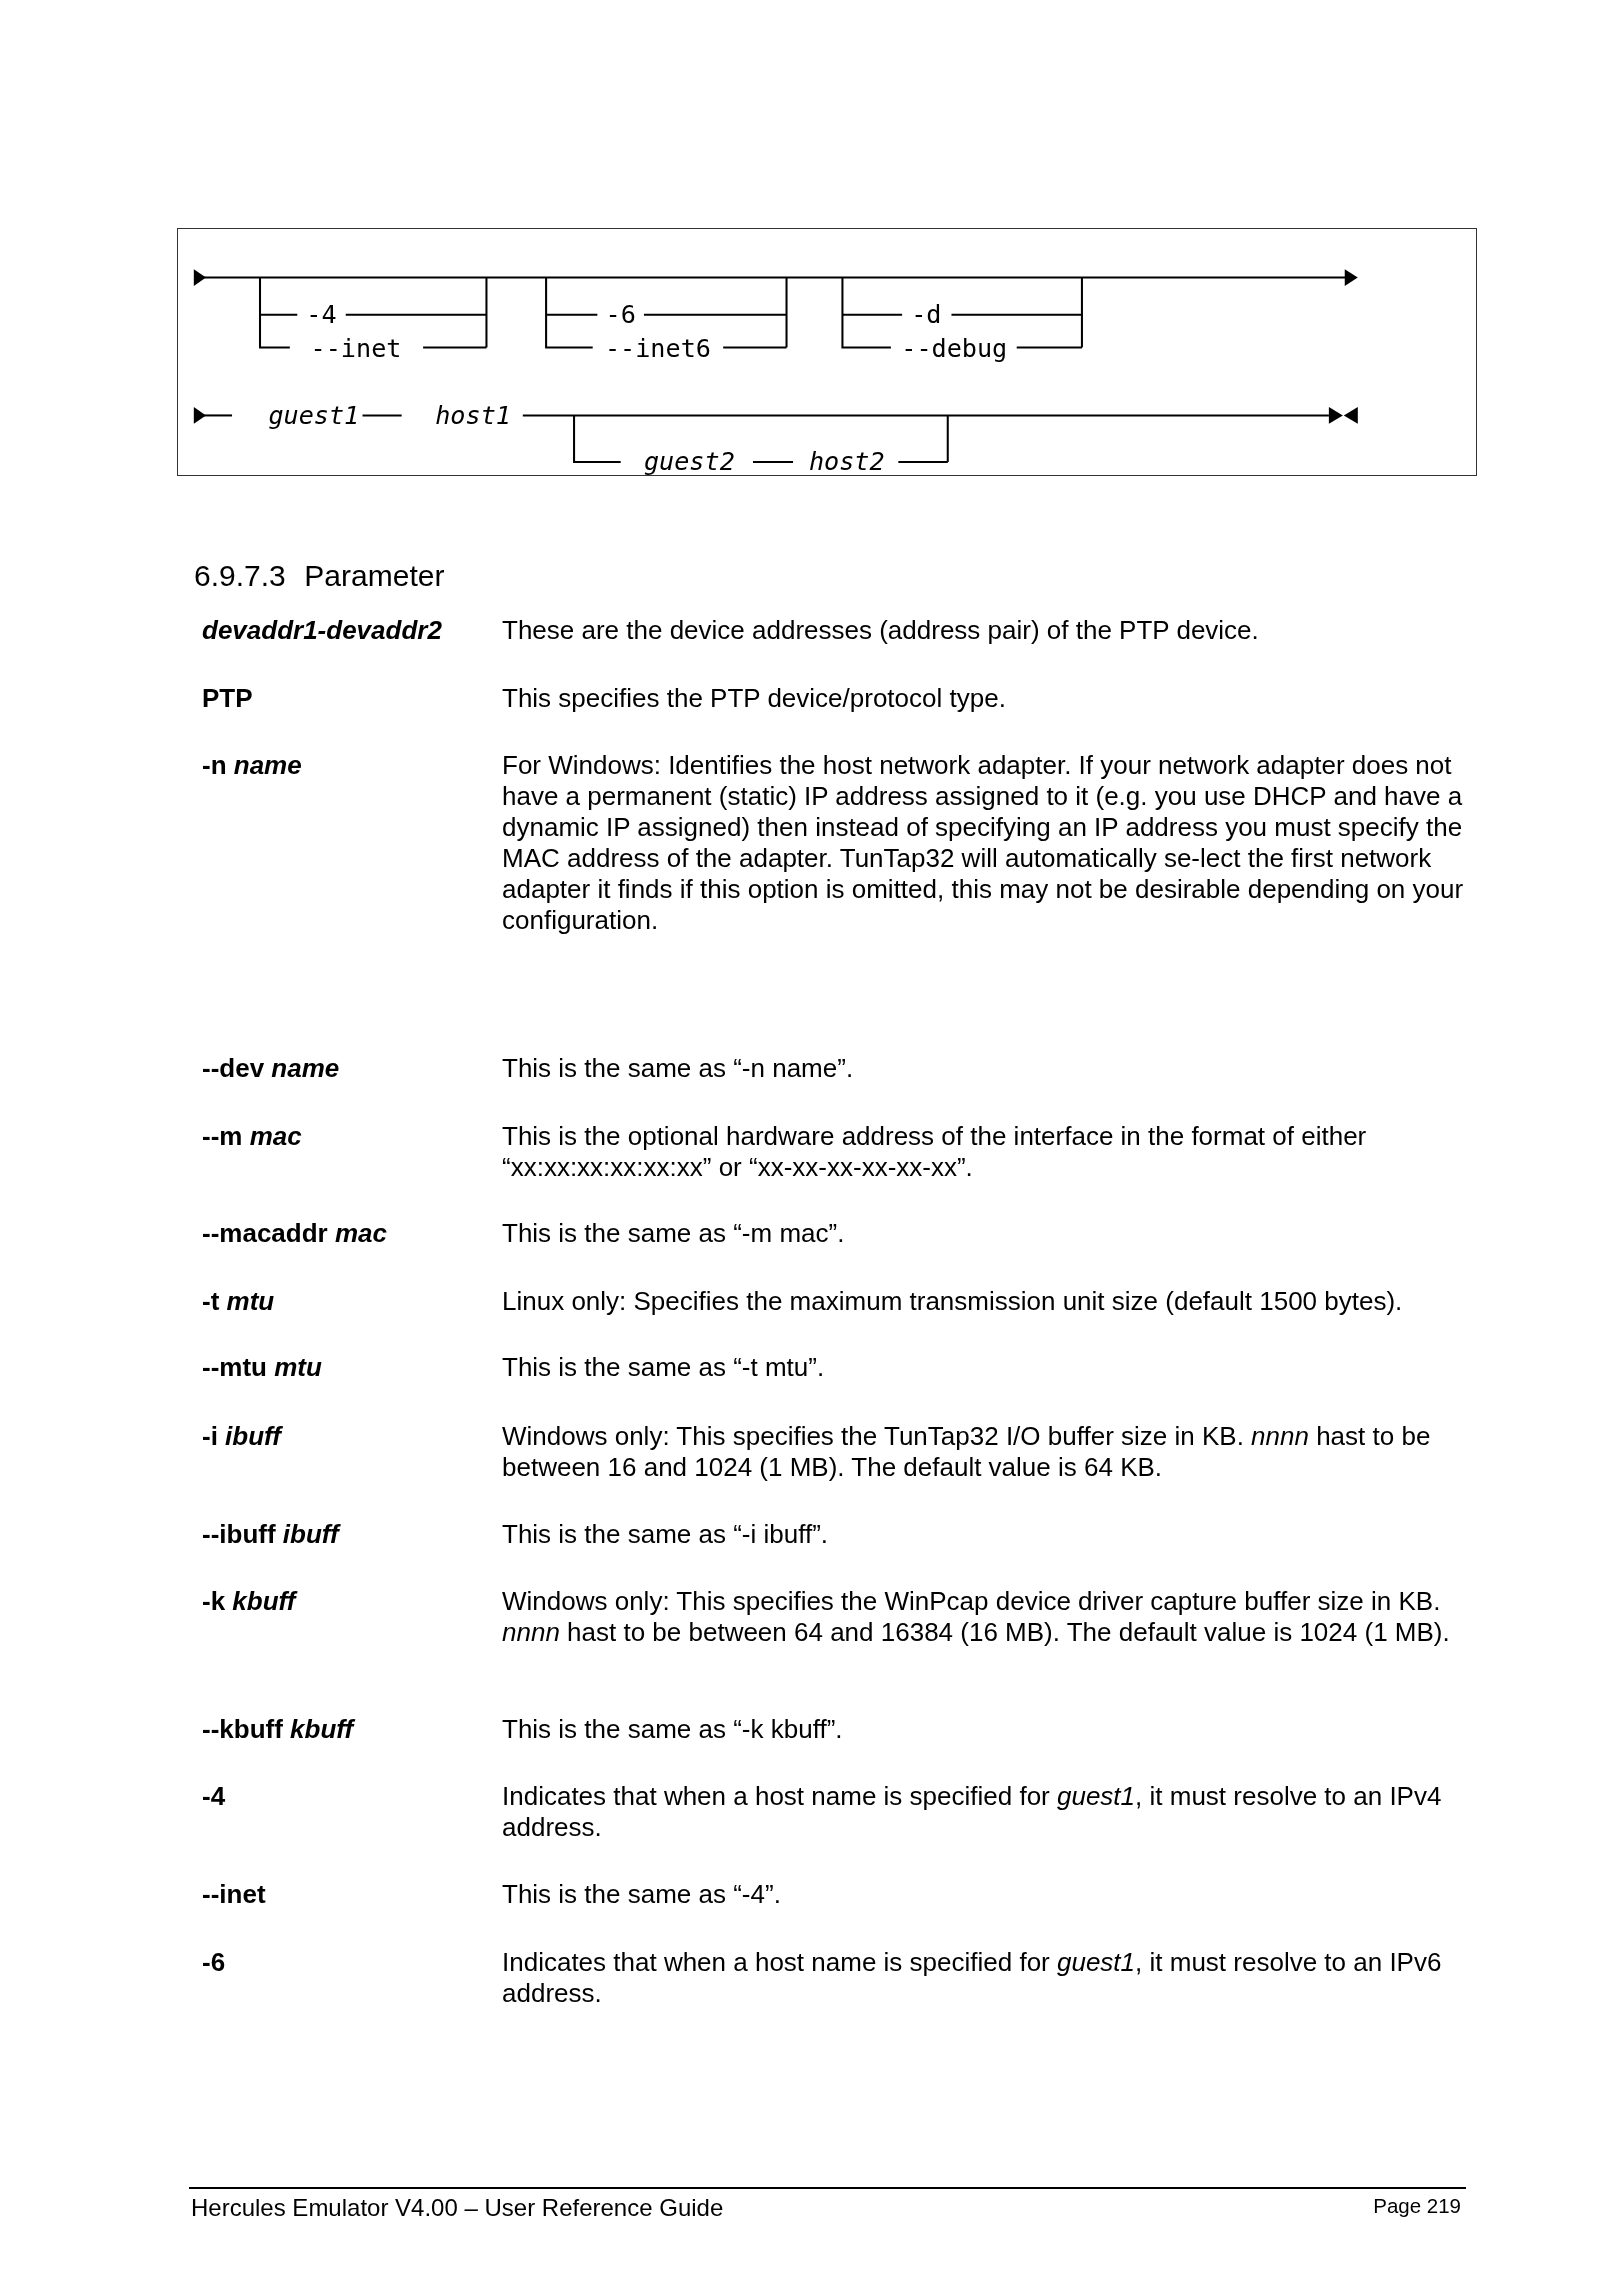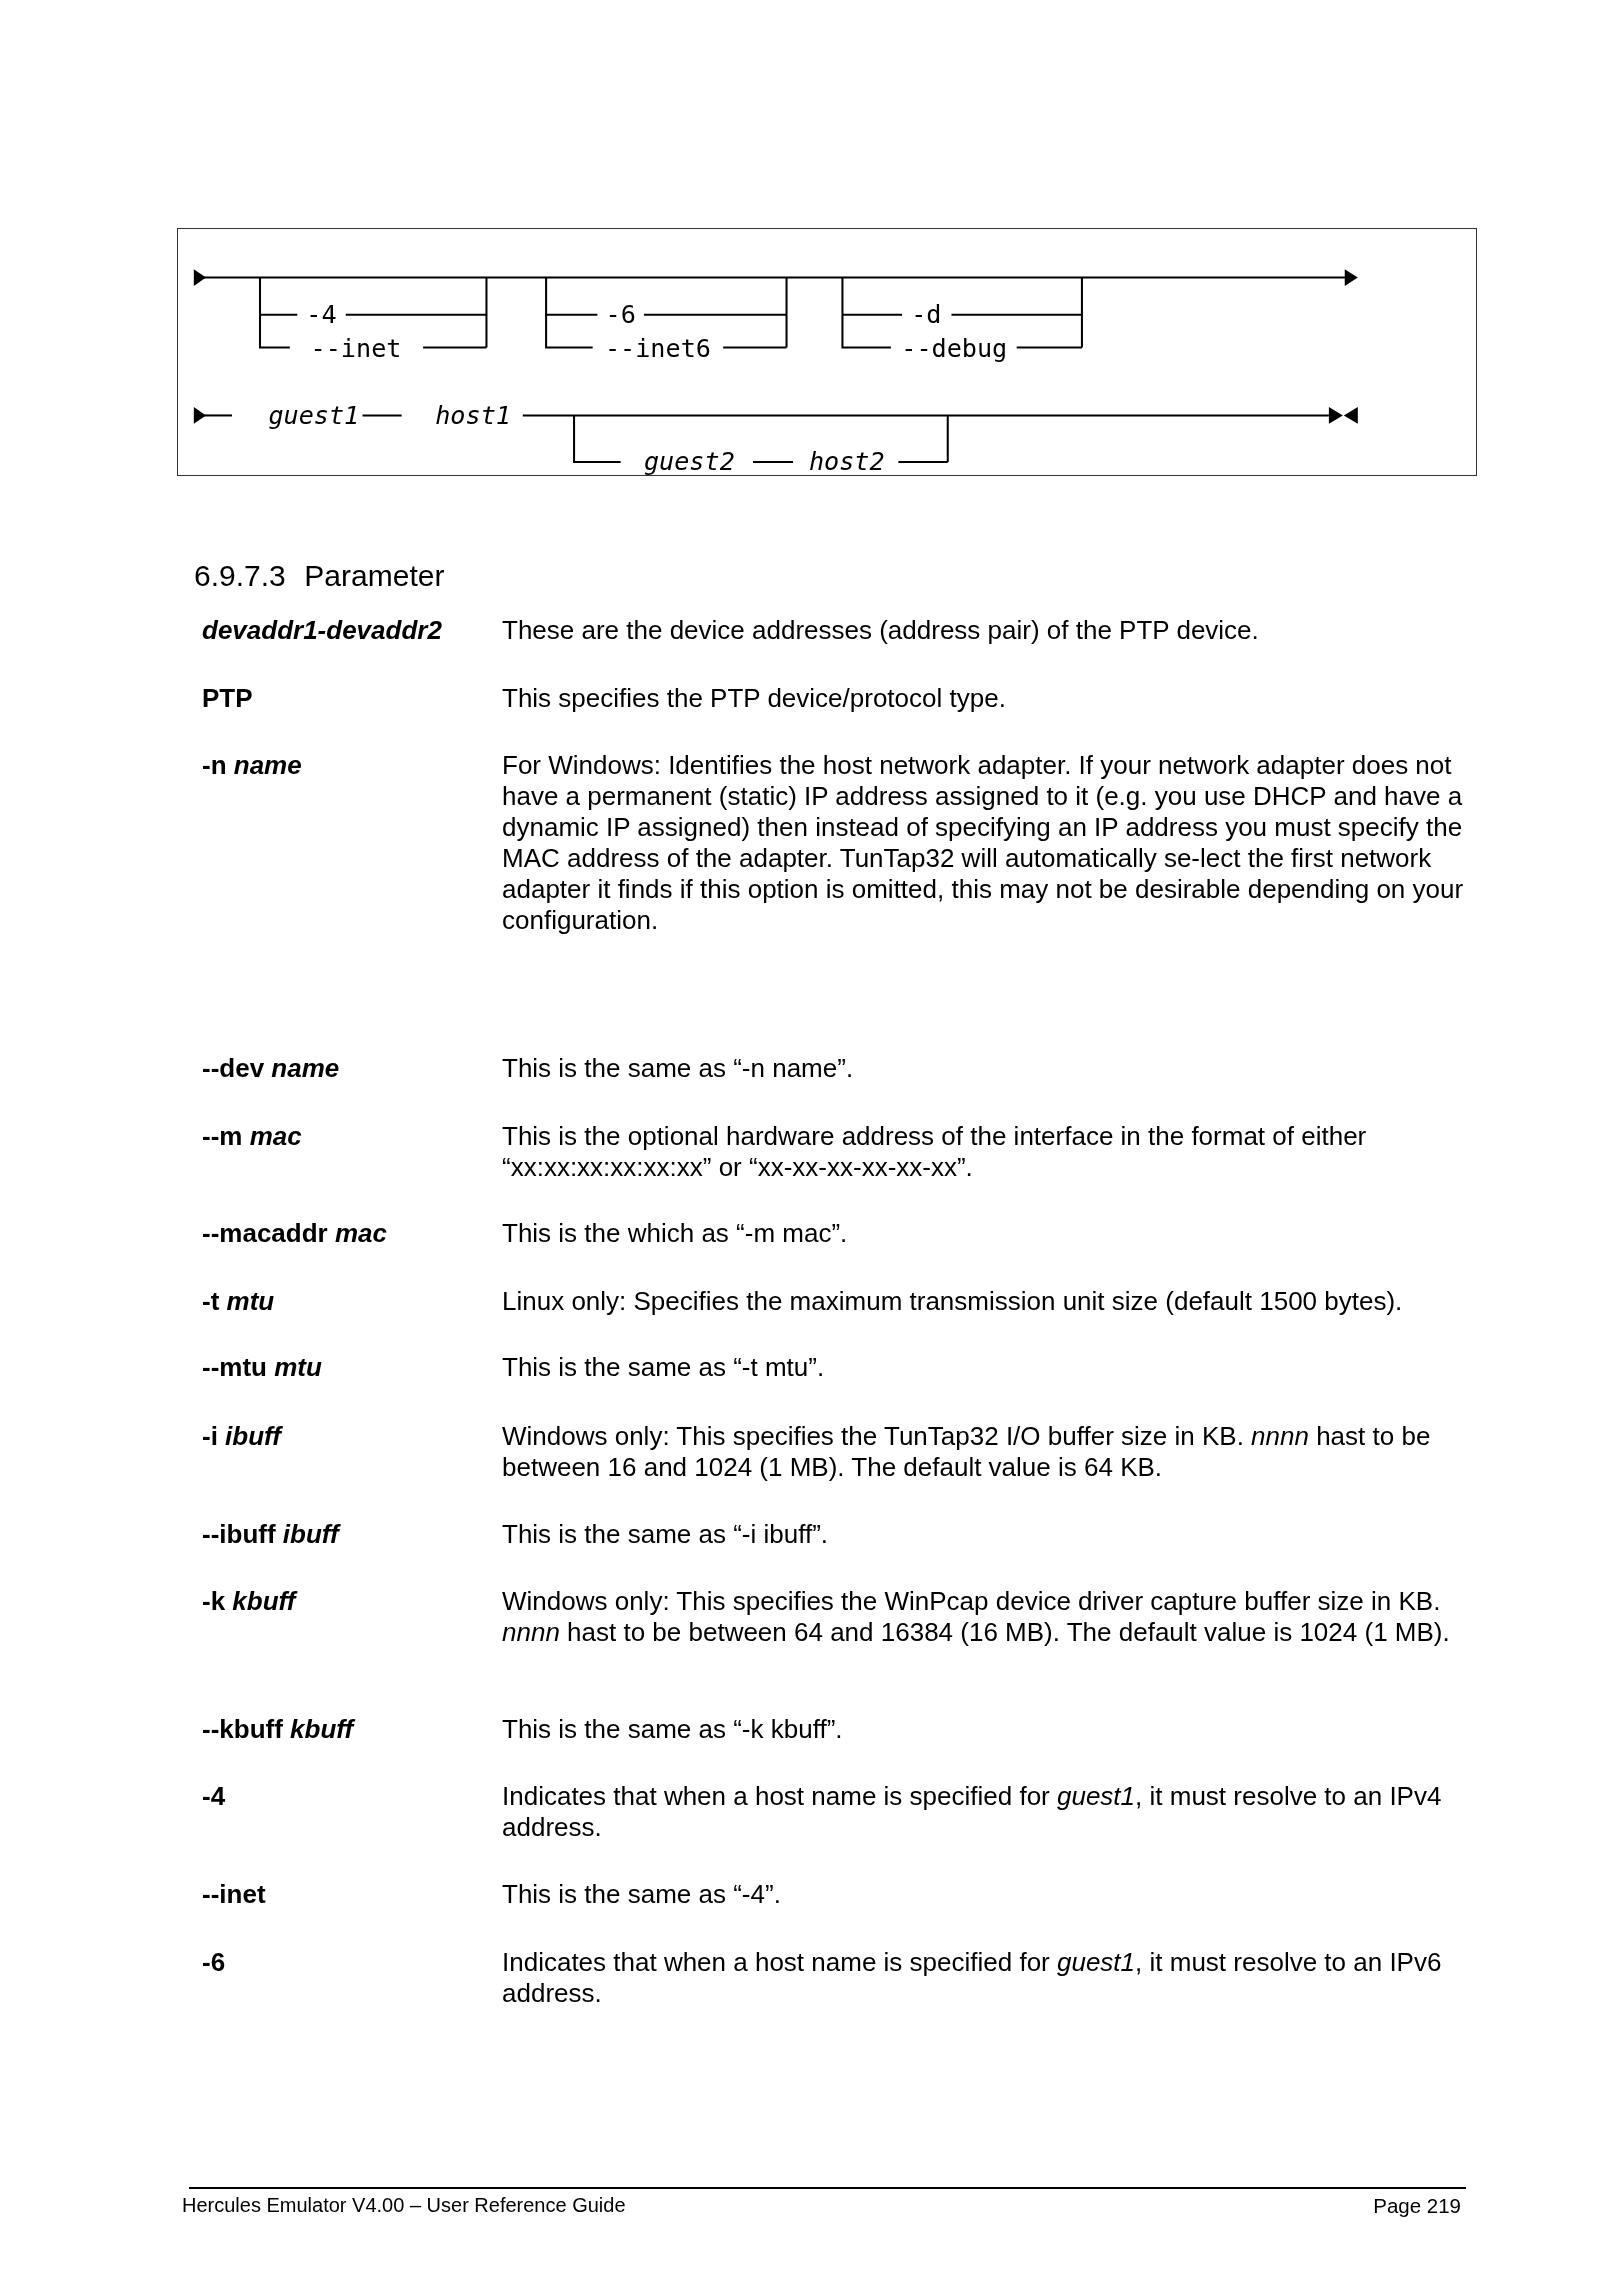--- a/index.html
+++ b/index.html
@@ -17,21 +17,21 @@
 
   .param { position: absolute; left: 194px; width: 1277px; font-size: 26px; line-height: 31px; }
   .param .term { position: absolute; left: 8px; top: 0; font-weight: bold; white-space: nowrap; }
   .param .term i { font-style: italic; }
   .param .desc { position: absolute; left: 308px; top: 0; width: 974px; }
   .param .desc p { margin: 0 0 17px 0; }
   .param .desc p:last-child { margin-bottom: 0; }
   .ital { font-style: italic; }
 
   .footer-rule { position: absolute; left: 189px; top: 2187px; width: 1277px; height: 2.3px; background: #000; }
-  .footer-left { position: absolute; left: 182px; top: 2194px; font-size: 20px; white-space: nowrap; }
+  .footer-left { position: absolute; left: 191px; top: 2194px; font-size: 24px; white-space: nowrap; }
   .footer-right { position: absolute; right: 155px; top: 2194px; font-size: 20.5px; white-space: nowrap; }
 </style>
 </head>
 <body>
 
 <div class="page">
 
   <div class="syntax-box">
     <svg class="syntax-svg" width="1300" height="248" viewBox="0 0 1395 266">
       <g stroke="#000" stroke-width="2.2" fill="none">
@@ -115,21 +115,21 @@
       </div>
       <div class="param" style="top: 1121px;">
         <div class="term"><span>--m </span><i>mac</i></div>
         <div class="desc">
           <p><span>This is the optional hardware address of the interface in the format of either “xx:xx:xx:xx:xx:xx” or “xx-xx-xx-xx-xx-xx”.</span></p>
         </div>
       </div>
       <div class="param" style="top: 1218px;">
         <div class="term"><span>--macaddr </span><i>mac</i></div>
         <div class="desc">
-          <p><span>This is the which as “-m mac”.</span></p>
+          <p><span>This is the same as “-m mac”.</span></p>
         </div>
       </div>
       <div class="param" style="top: 1286px;">
         <div class="term"><span>-t </span><i>mtu</i></div>
         <div class="desc">
           <p><span>Linux only: Specifies the maximum transmission unit size (default 1500 bytes).</span></p>
         </div>
       </div>
       <div class="param" style="top: 1352px;">
         <div class="term"><span>--mtu </span><i>mtu</i></div>

